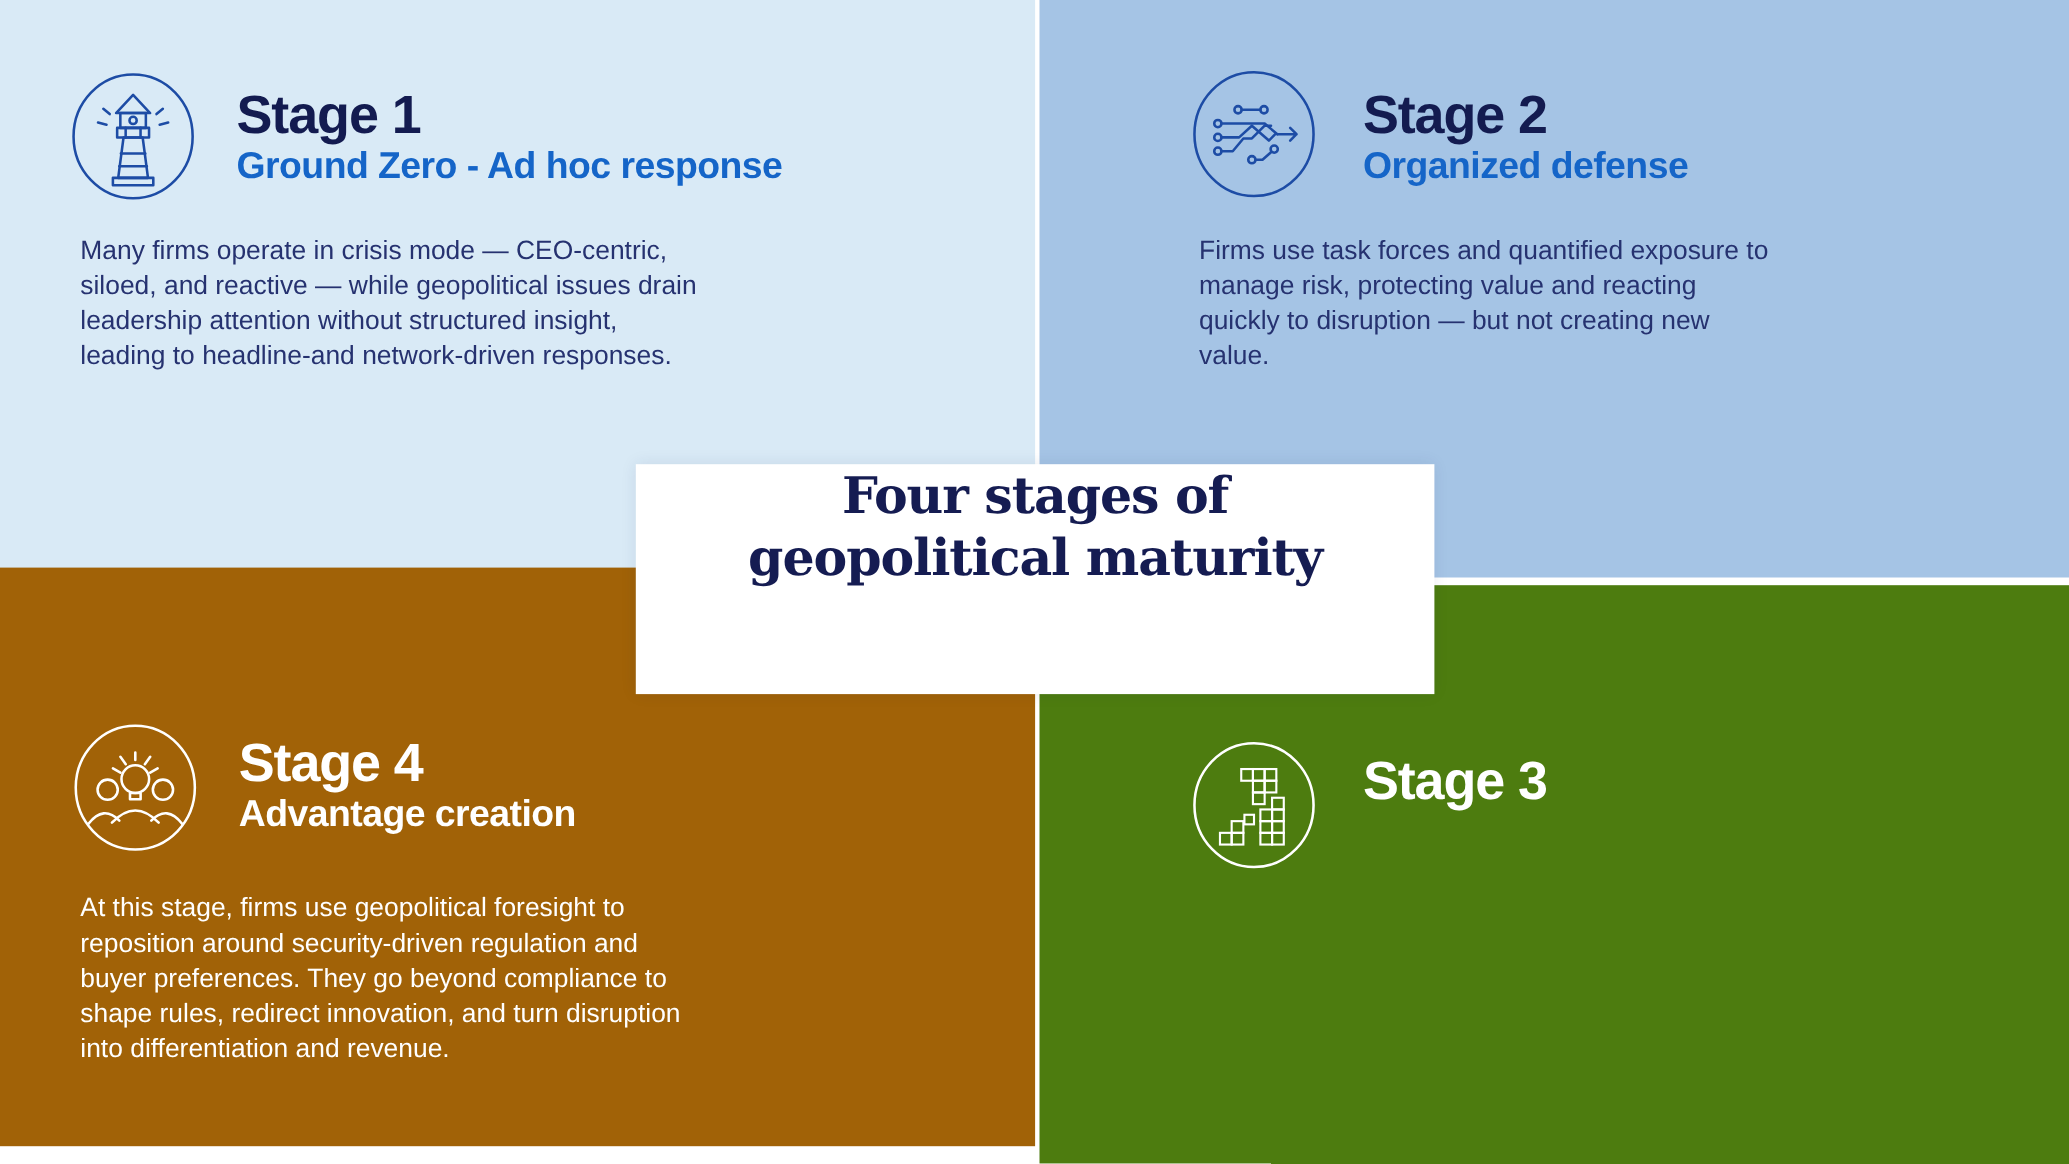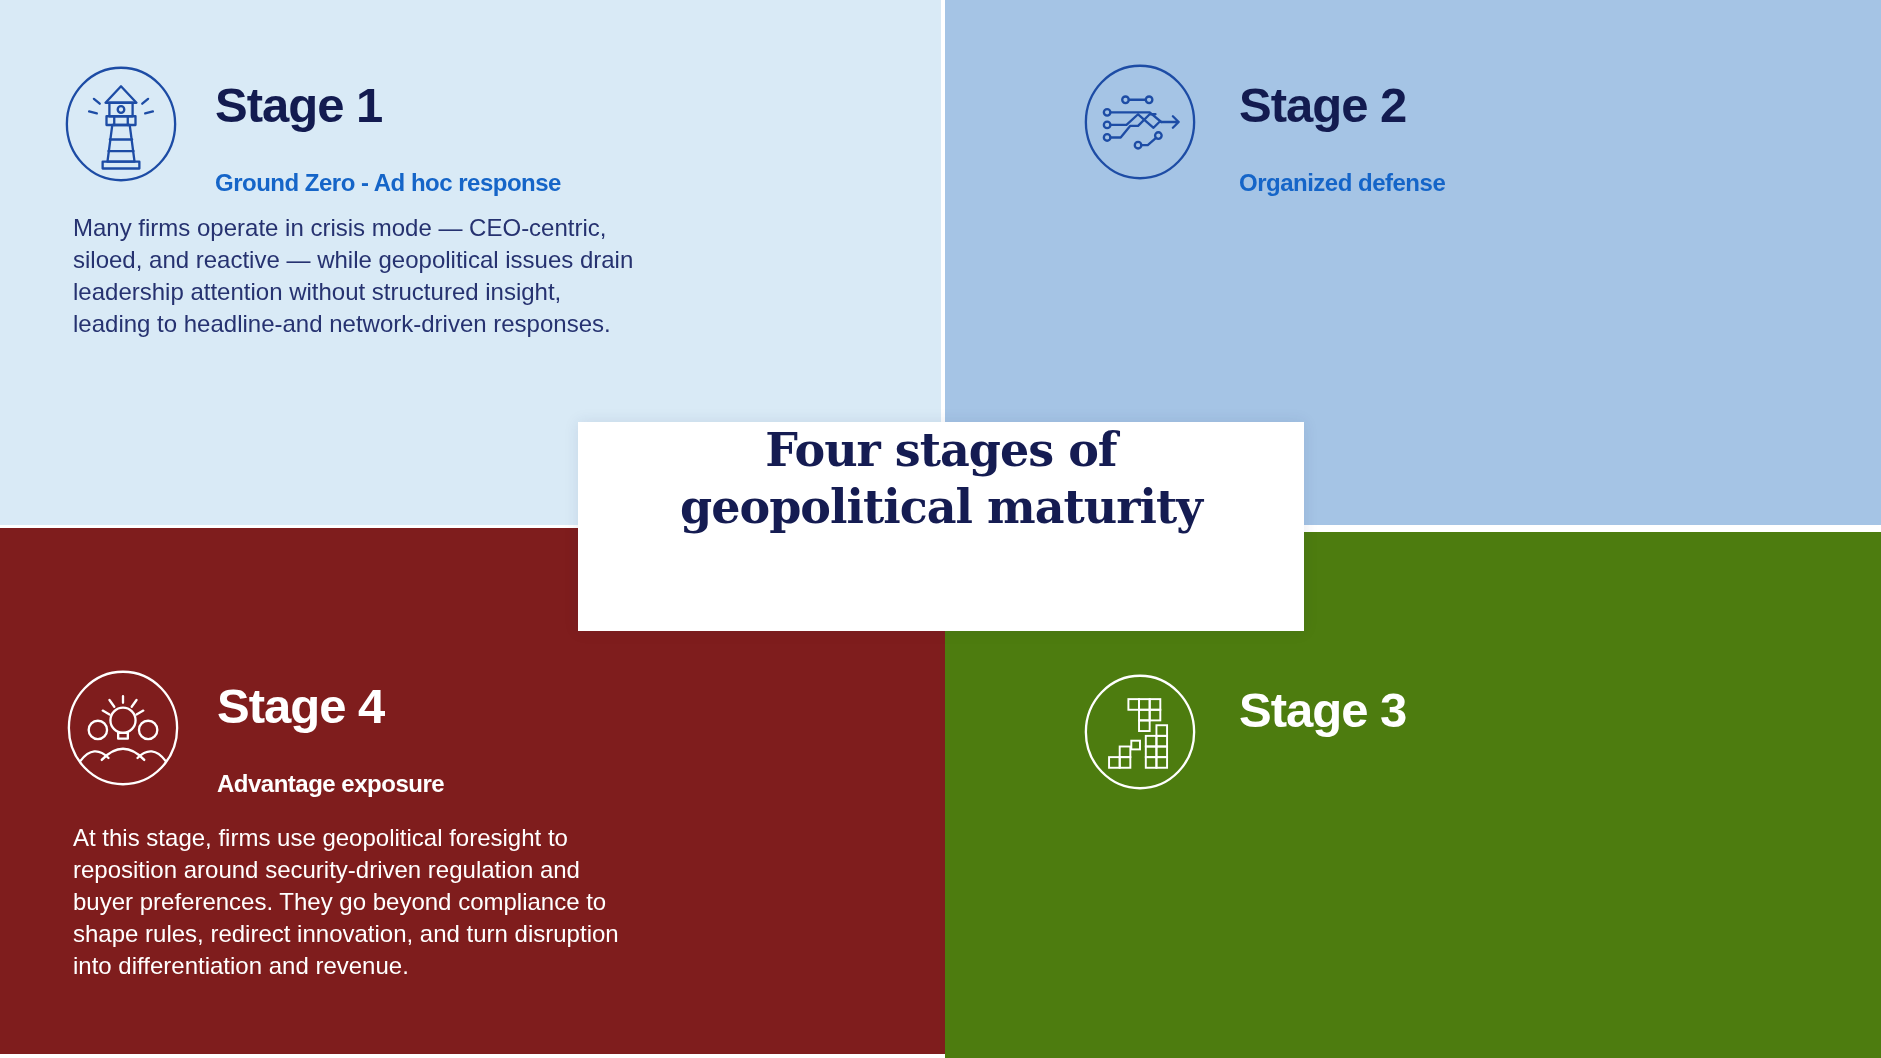--- a/index.html
+++ b/index.html
@@ -6,21 +6,21 @@
   .canvas{
     position:relative;
     width:1881px;height:1058px;
     background:#ffffff;
     overflow:hidden;
     font-family:"Liberation Sans",sans-serif;
   }
   .quad{position:absolute;}
   .quad.tl{left:0;top:0;width:941px;height:525px;background:#D9EAF6;}
   .quad.tr{left:945px;top:0;width:1132px;height:525px;background:#A5C4E5;}
-  .quad.bl{left:0;top:528px;width:941px;height:526px;background:#7f1d1d;padding-left:11px;}
+  .quad.bl{left:0;top:516px;width:941px;height:526px;background:#a16207;}
   .quad.br{left:945px;top:532px;width:1096px;height:526px;background:#4d7c0f;}
 
   .icon-wrap{position:absolute;width:116px;height:118px;}
   .tl .icon-wrap{left:63px;top:65px;color:#1D4CA5;}
   .tr .icon-wrap{left:137px;top:63px;color:#1D4CA5;}
   .bl .icon-wrap{left:65px;top:141px;color:#ffffff;}
   .br .icon-wrap{left:137px;top:141px;color:#ffffff;}
   .icon-wrap svg{display:block;width:116px;height:118px;}
 
   .head{position:absolute;font-family:Liberation Sans, sans-serif;font-weight:700;}
@@ -28,21 +28,21 @@
   .bl .head,.br .head{top:152px;}
   .tl .head{left:215px;}
   .tr .head{left:294px;}
   .bl .head{left:217px;}
   .br .head{left:294px;}
 
   .stage-label{font-size:49px;line-height:52px;letter-spacing:-1px;}
   .tl .stage-label,.tr .stage-label{color:#131B50;}
   .bl .stage-label,.br .stage-label{color:#ffffff;}
 
-  .stage-subtitle{font-size:24px;line-height:40px;letter-spacing:-0.5px;margin-top:32px;}
+  .stage-subtitle{font-size:34px;line-height:40px;letter-spacing:-0.5px;}
   .tl .stage-subtitle,.tr .stage-subtitle{color:#1565C8;}
   .bl .stage-subtitle,.br .stage-subtitle{color:#ffffff;}
 
   .body-text{
     position:absolute;
     font-size:24px;line-height:32px;
     white-space:pre-line;
   }
   .tl .body-text{left:73px;top:212px;width:680px;color:#263270;}
   .tr .body-text{left:145px;top:212px;width:700px;color:#263270;}
@@ -113,39 +113,43 @@
         <path d="M82,60 H100 M94,54 L100,60 L94,66"></path>
         <circle cx="58" cy="84" r="3.4"></circle>
           <path d="M61.4,84 H68 L76,77"></path>
           <circle cx="79" cy="74" r="3.4"></circle>
       </svg>
     </div>
     <div class="head">
       <div class="stage-label">Stage 2</div>
       <div class="stage-subtitle">Organized defense</div>
     </div>
+    <div class="body-text">Firms use task forces and quantified exposure to
+manage risk, protecting value and reacting
+quickly to disruption — but not creating new
+value.</div>
   </section>
 
   <section class="quad bl">
     <div class="icon-wrap">
       <svg viewBox="0 0 120 120" fill="none" stroke="currentColor" stroke-width="2.4" stroke-linecap="round" stroke-linejoin="round">
         <ellipse cx="60" cy="60" rx="56" ry="58.2"></ellipse>
         <circle cx="60" cy="52" r="13"></circle>
         <path d="M55,65 H65 V71 H55 Z"></path>
         <path d="M60,27 V34 M46,31 L51,38 M74,31 L69,38 M39,42 L46,46 M81,42 L74,46"></path>
         <circle cx="34" cy="62" r="9.5"></circle>
         <circle cx="86" cy="62" r="9.5"></circle>
         <path d="M16,94 Q30,76 45,91"></path>
         <path d="M38,93 Q60,70 82,93"></path>
         <path d="M75,91 Q90,76 104,94"></path>
       </svg>
     </div>
     <div class="head">
       <div class="stage-label">Stage 4</div>
-      <div class="stage-subtitle">Advantage exposure</div>
+      <div class="stage-subtitle">Advantage creation</div>
     </div>
     <div class="body-text">At this stage, firms use geopolitical foresight to
 reposition around security-driven regulation and
 buyer preferences. They go beyond compliance to
 shape rules, redirect innovation, and turn disruption
 into differentiation and revenue.</div>
   </section>
 
   <section class="quad br">
     <div class="icon-wrap">

